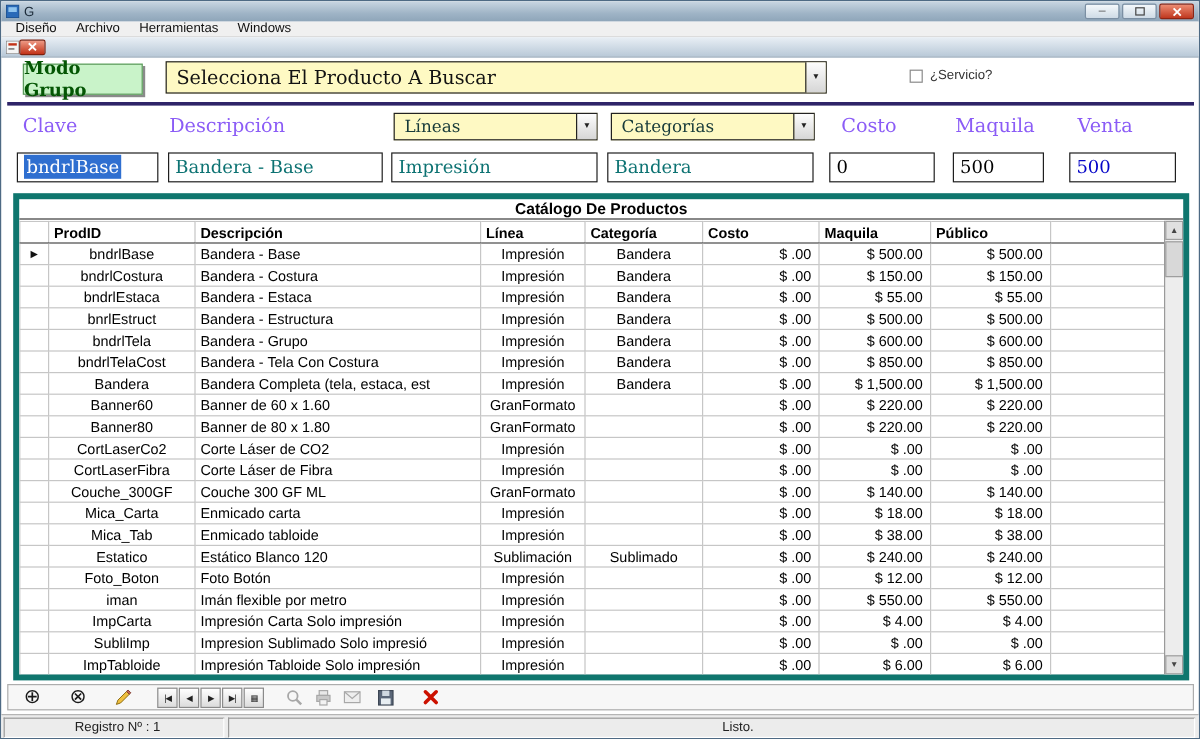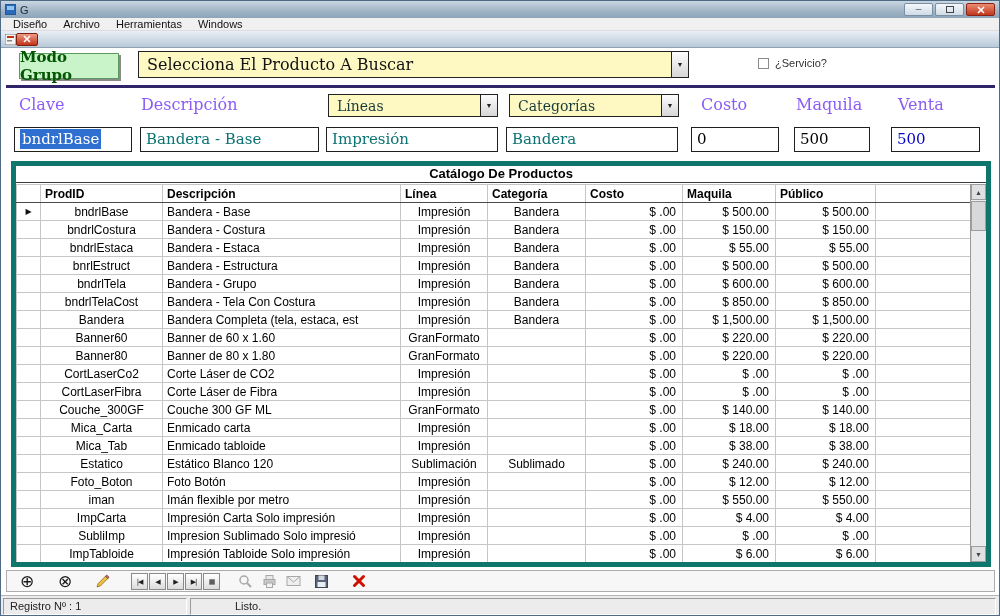--- a/index.html
+++ b/index.html
@@ -93,21 +93,21 @@
   .tb-icon { position:absolute; top:1px; width:20px; height:18px; display:flex; align-items:center; justify-content:center; }
   .glyph-circle { font-size:17px; color:#1a1a1a; font-family:"DejaVu Sans",sans-serif; line-height:1; }
   .navbtn { position:absolute; top:2px; width:17px; height:17px;
     background:linear-gradient(#ffffff,#dcdcdc); border:1px solid #8a8a8a;
     display:flex; align-items:center; justify-content:center; font-size:7px; color:#222;
     font-family:"DejaVu Sans",sans-serif; letter-spacing:-1px; }
 
   
   .statusbar { position:absolute; left:0; top:594px; width:100%; height:22px; background:#ececec; border-top:1px solid #b5b5b5; }
   .status-panel { position:absolute; top:2px; height:17px; border:1px solid;
-    border-color:#9a9a9a #ffffff #ffffff #9a9a9a; font-size:11px; line-height:15px; padding-left:6px; color:#222; background:#ececec; }
+    border-color:#9a9a9a #ffffff #ffffff #9a9a9a; font-size:11px; line-height:15px; padding-left:6px; color:#222; background:#ececec;text-align:center; }
   .sp-record { left:2px; width:184px; }
   .sp-msg { left:189px; right:3px;padding-left:44px; }
 
   .appicon { display:block; }
 </style>
 </head>
 <body>
 
 <div class="screen">
 

